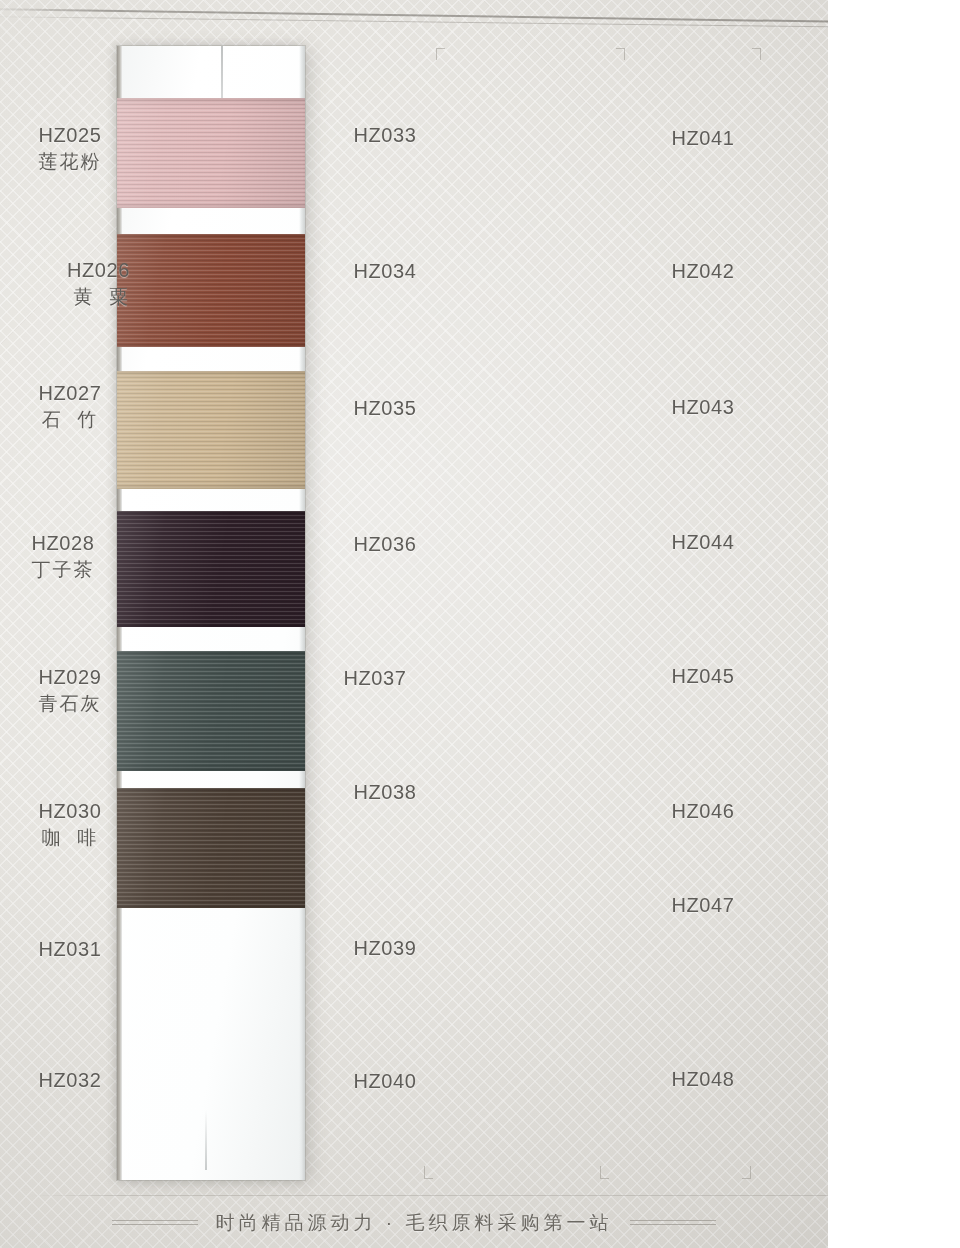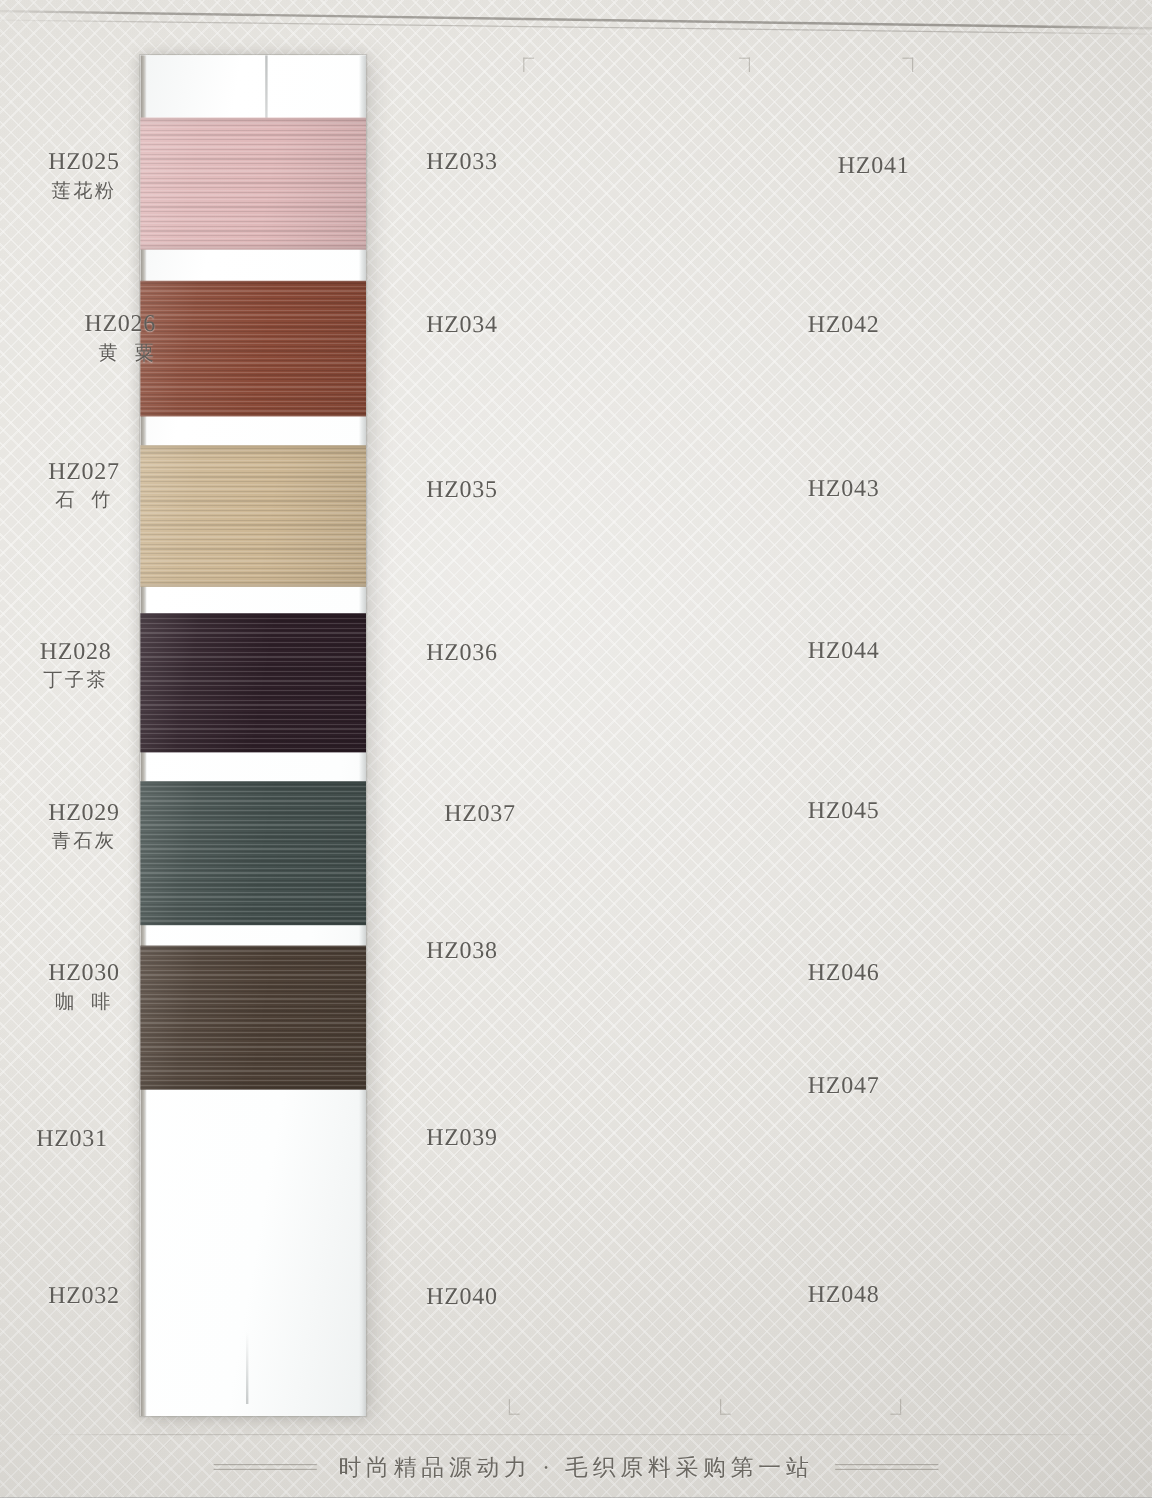--- a/index.html
+++ b/index.html
@@ -2,25 +2,25 @@
 <html><head>
 <meta charset="utf-8">
 <style>
   html, body {
     margin: 0;
     padding: 0;
     background: #ffffff;
   }
   #page {
     position: relative;
-    width: 960px;
+    width: 828px;
     height: 1248px;
     overflow: hidden;
-    font-family: Liberation Serif, serif;
-    background-color: #000000;
+    font-family: Liberation Sans, sans-serif;
+    background-color: #fde047;
   }
 
   
   .paper-texture {
     position: absolute;
     inset: 0;
     background-color: #e4e2dd;
     background-image:
       repeating-linear-gradient(45deg,
         rgba(255,255,255,0.55) 0px,
@@ -170,21 +170,21 @@
     color: #5e5c58;
     font-size: 20px;
     letter-spacing: 0.6px;
     line-height: 1.35;
     text-align: center;
     white-space: pre;
     text-shadow: 0 1px 1px rgba(255,255,255,0.55);
   }
   .label .cn {
     display: block;
-    font-size: 16px;
+    font-size: 19px;
     letter-spacing: 2px;
   }
   .col-left  { width: 120px; }
   .col-mid   { width: 120px; }
   .col-right { width: 120px; }
 
   
   .footer {
     position: absolute;
     left: 0;
@@ -279,35 +279,35 @@
       </div>
   </div>
 
   <div id="col-left">
       <div class="label col-left" style="left: 10px; top: 122px;"><span>HZ025</span><span class="cn">莲花粉</span></div>
       <div class="label col-left" style="left: 10px; top: 257px; text-align: right;"><span>HZ026</span><span class="cn">黄  粟</span></div>
       <div class="label col-left" style="left: 10px; top: 380px;"><span>HZ027</span><span class="cn">石  竹</span></div>
       <div class="label col-left" style="left: 3px; top: 530px;"><span>HZ028</span><span class="cn">丁子茶</span></div>
       <div class="label col-left" style="left: 10px; top: 664px;"><span>HZ029</span><span class="cn">青石灰</span></div>
       <div class="label col-left" style="left: 10px; top: 798px;"><span>HZ030</span><span class="cn">咖  啡</span></div>
-      <div class="label col-left" style="left: 0; top: 936px;"><span>HZ031</span></div>
+      <div class="label col-left" style="left: 10px; top: 936px;"><span>HZ031</span></div>
       <div class="label col-left" style="left: 10px; top: 1067px;"><span>HZ032</span></div>
     </div>
   <div id="col-mid">
       <div class="label col-mid" style="left: 325px; top: 122px;"><span>HZ033</span></div>
       <div class="label col-mid" style="left: 325px; top: 258px;"><span>HZ034</span></div>
       <div class="label col-mid" style="left: 325px; top: 395px;"><span>HZ035</span></div>
       <div class="label col-mid" style="left: 325px; top: 531px;"><span>HZ036</span></div>
-      <div class="label col-mid" style="left: 340px; top: 665px;"><span>HZ037</span></div>
+      <div class="label col-mid" style="left: 315px; top: 665px;"><span>HZ037</span></div>
       <div class="label col-mid" style="left: 325px; top: 779px;"><span>HZ038</span></div>
       <div class="label col-mid" style="left: 325px; top: 935px;"><span>HZ039</span></div>
       <div class="label col-mid" style="left: 325px; top: 1068px;"><span>HZ040</span></div>
     </div>
   <div id="col-right">
-      <div class="label col-right" style="left: 668px; top: 125px;"><span>HZ041</span></div>
+      <div class="label col-right" style="left: 643px; top: 125px;"><span>HZ041</span></div>
       <div class="label col-right" style="left: 643px; top: 258px;"><span>HZ042</span></div>
       <div class="label col-right" style="left: 643px; top: 394px;"><span>HZ043</span></div>
       <div class="label col-right" style="left: 643px; top: 529px;"><span>HZ044</span></div>
       <div class="label col-right" style="left: 643px; top: 663px;"><span>HZ045</span></div>
       <div class="label col-right" style="left: 643px; top: 798px;"><span>HZ046</span></div>
       <div class="label col-right" style="left: 643px; top: 892px;"><span>HZ047</span></div>
       <div class="label col-right" style="left: 643px; top: 1066px;"><span>HZ048</span></div>
     </div>
 
   <div class="footer-line-top"></div>

